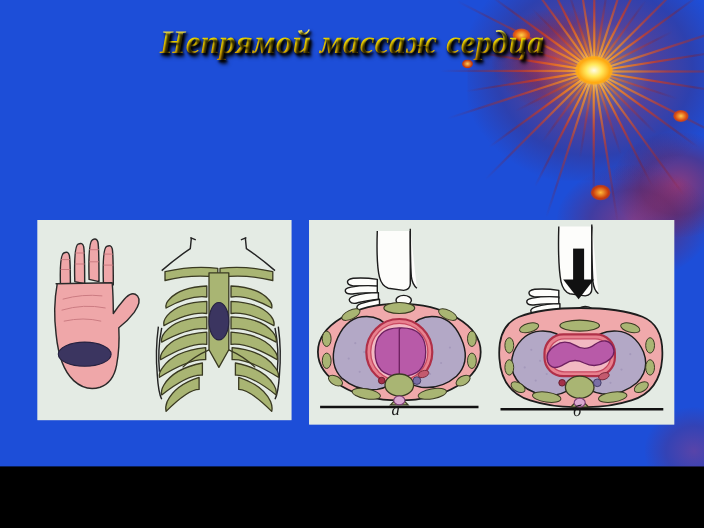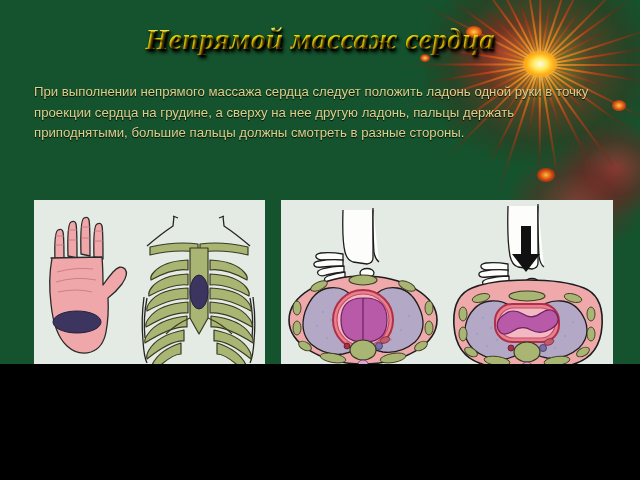--- a/index.html
+++ b/index.html
@@ -9,22 +9,22 @@
   }
   body {
     width: 640px;
     height: 480px;
     overflow: hidden;
     font-family: "Liberation Sans", sans-serif;
   }
   #slide {
     position: relative;
     width: 640px;
-    height: 364px;
-    background: #14532d;
+    height: 424px;
+    background: #1d4ed8;
     overflow: hidden;
   }
 
   
   .fw-layer {
     position: absolute;
     inset: 0;
     pointer-events: none;
   }
   .fw-glow-main {
@@ -196,21 +196,20 @@
     <div class="fw-core"></div>
 
     <div class="fw-spark" style="left:466px;top:26px;width:16px;height:12px;background:radial-gradient(ellipse at center,#ffd24a 0%,#e4560f 55%,rgba(0,0,0,0) 100%);"></div>
     <div class="fw-spark" style="left:612px;top:100px;width:14px;height:11px;background:radial-gradient(ellipse at center,#ffc94a 0%,#d8450f 55%,rgba(0,0,0,0) 100%);"></div>
     <div class="fw-spark" style="left:537px;top:168px;width:18px;height:14px;background:radial-gradient(ellipse at center,#ffb93a 0%,#c93a0c 55%,rgba(0,0,0,0) 100%);"></div>
     <div class="fw-spark" style="left:420px;top:54px;width:10px;height:8px;background:radial-gradient(ellipse at center,#ffd05a 0%,#c63a0c 60%,rgba(0,0,0,0) 100%);"></div>
   </div>
 
   <div id="title">Непрямой массаж сердца</div>
 
-  <div id="body-text">При выполнении непрямого массажа сердца следует положить ладонь одной руки в точку проекции сердца на грудине, а сверху на нее другую ладонь, пальцы держать приподнятыми, большие пальцы должны смотреть в разные стороны.</div>
 
   <div class="panel" id="panel-left">
     <svg viewBox="0 0 231 182" width="231" height="182">
       <rect x="0" y="0" width="231" height="182" fill="#e4ebe4"></rect>
 
       <g stroke="#2a2a2a" stroke-width="1.3" stroke-linejoin="round">
 
         <path d="M21 60 q-1 -28 3 -30 q4 -2 5 2 q1 4 1 30 z" fill="#efa7a9"></path>
         <path d="M34 56 q-1 -32 3 -34 q4 -2 5 2 q1 4 1 34 z" fill="#efa7a9"></path>
         <path d="M47 54 q-1 -34 3 -36 q4 -2 5 2 q1 4 1 36 z" fill="#efa7a9"></path>

